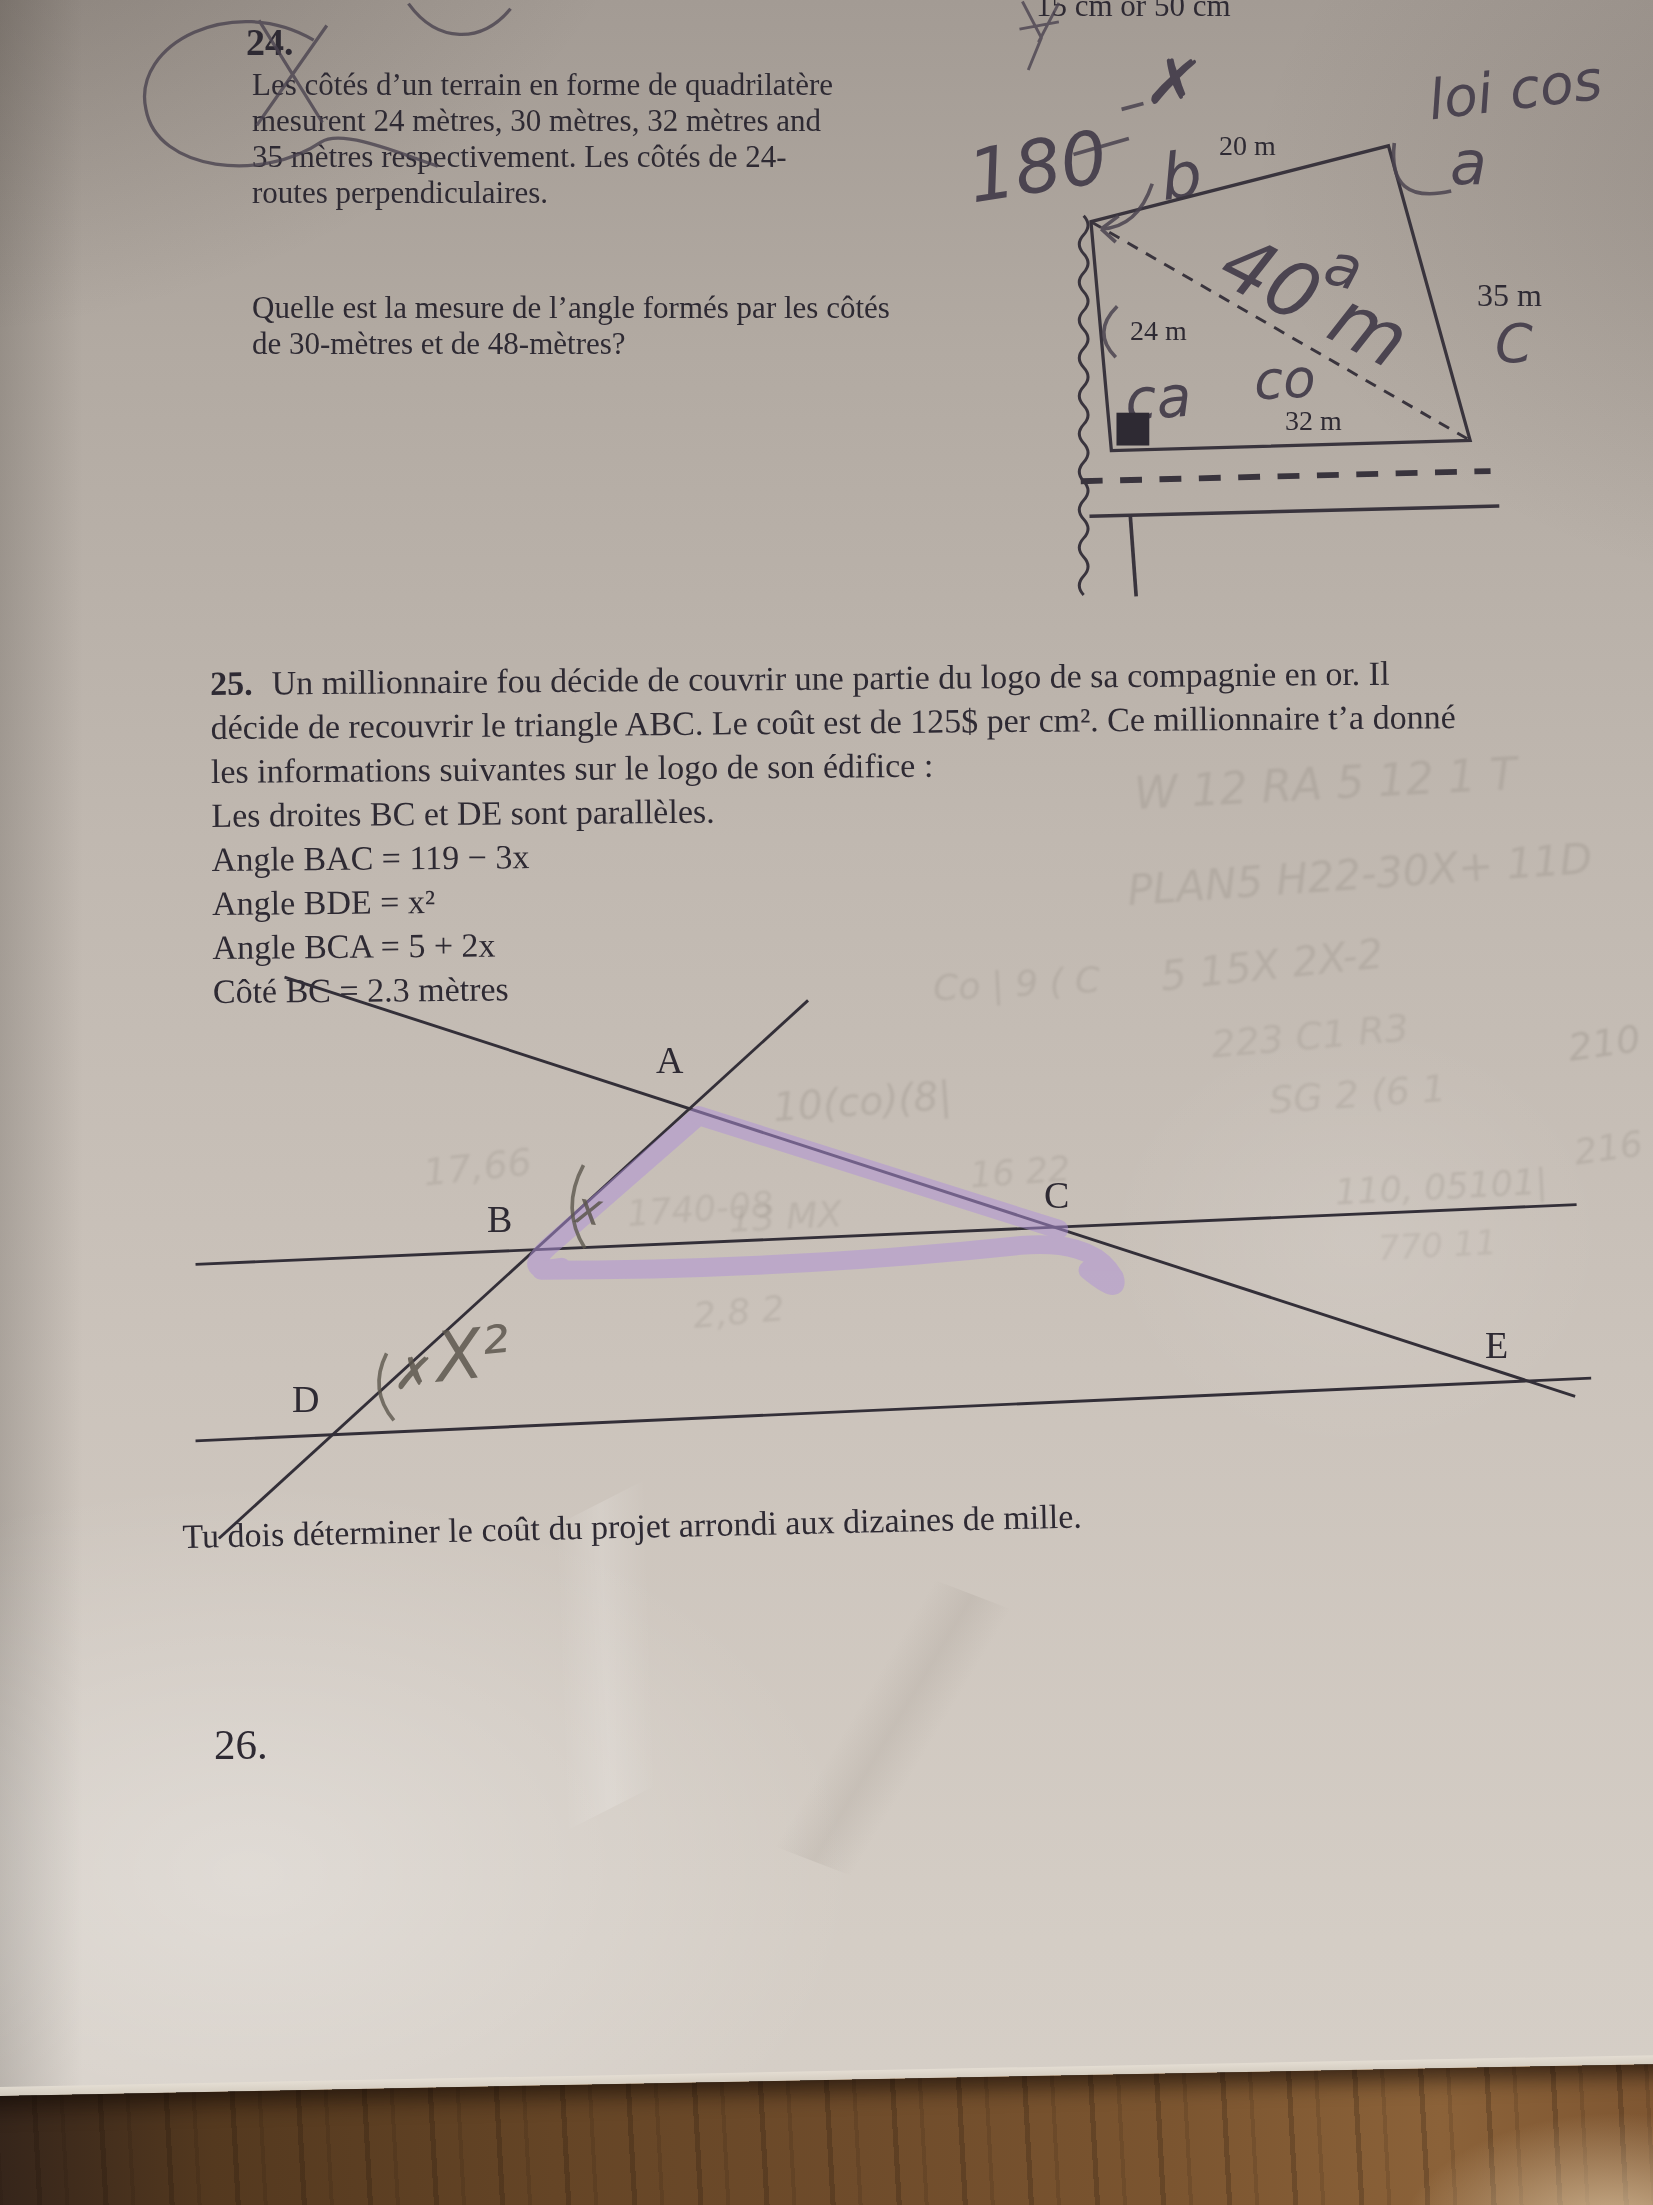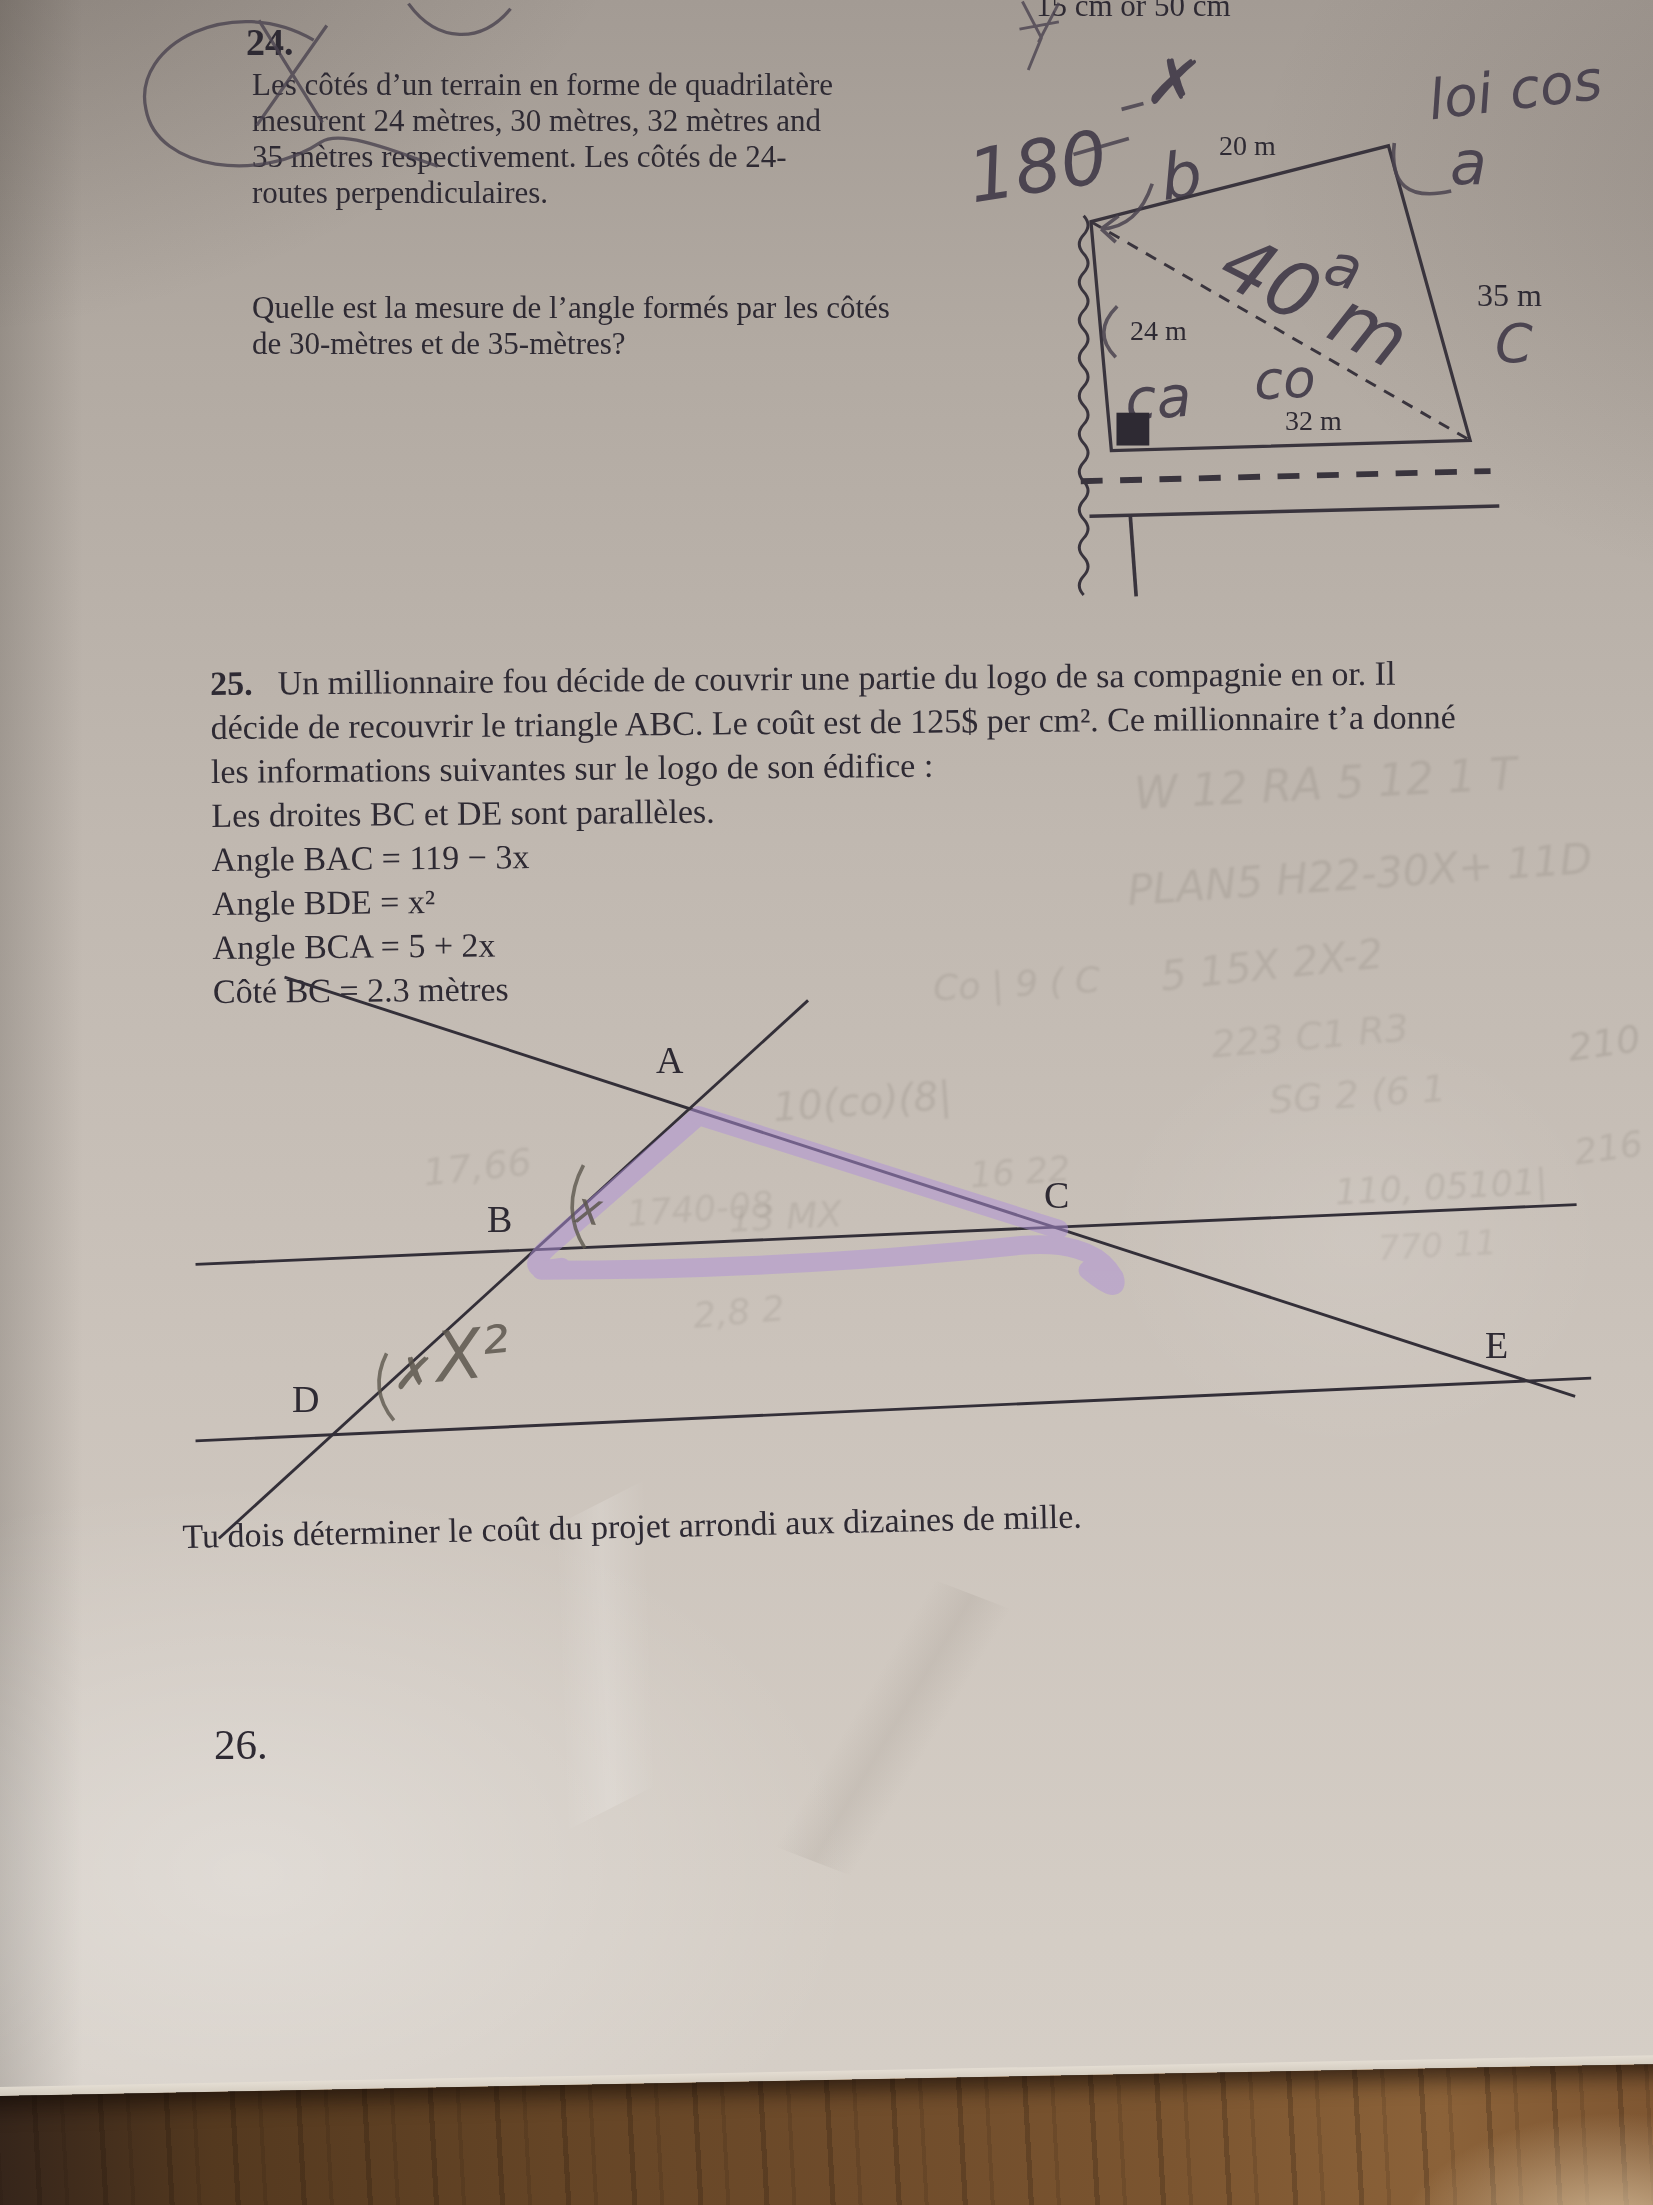--- a/index.html
+++ b/index.html
@@ -43,42 +43,42 @@
 
   <div class="abs" style="left:252px;top:67px;font-size:31px;line-height:36px;">
     <div class="printed line">Les côtés d’un terrain en forme de quadrilatère</div>
     <div class="printed line">mesurent 24 mètres, 30 mètres, 32 mètres and</div>
     <div class="printed line">35 mètres respectivement.  Les côtés de 24-</div>
     <div class="printed line">routes perpendiculaires.</div>
   </div>
 
   <div class="abs" style="left:252px;top:290px;font-size:31px;line-height:36px;">
     <div class="printed line">Quelle est la mesure de l’angle formés par les côtés</div>
-    <div class="printed line">de 30-mètres et de 35-mètres?</div>
+    <div class="printed line">de 30-mètres et de 48-mètres?</div>
   </div>
 
   <div class="abs printed line" style="left:1219px;top:130px;font-size:28px;">20 m</div>
   <div class="abs printed line" style="left:1477px;top:277px;font-size:32px;">35 m</div>
   <div class="abs printed line" style="left:1130px;top:315px;font-size:28px;">24 m</div>
   <div class="abs printed line" style="left:1270px;top:405px;font-size:28px;margin-left:15px;">32 m</div>
 
   <div class="abs hw-pen line" style="left:968px;top:124px;font-size:73px;transform:rotate(-9deg);">180</div>
   <div class="abs hw-pen line" style="left:1146px;top:44px;font-size:67px;transform:rotate(8deg);">✗</div>
   <div class="abs hw-pen line" style="left:1161px;top:139px;font-size:64px;transform:rotate(-6deg);">b</div>
   <div class="abs hw-pen line" style="left:1428px;top:58px;font-size:55px;transform:rotate(-7deg);">loi cos</div>
   <div class="abs hw-pen line" style="left:1450px;top:128px;font-size:60px;">a</div>
   <div class="abs hw-pen line" style="left:1326px;top:233px;font-size:58px;transform:rotate(16deg);">a</div>
   <div class="abs hw-pen line" style="left:1216px;top:257px;font-size:77px;transform:rotate(27deg);">40 m</div>
   <div class="abs hw-pen line" style="left:1495px;top:312px;font-size:54px;">C</div>
   <div class="abs hw-pen line" style="left:1125px;top:365px;font-size:57px;transform:rotate(-4deg);">ca</div>
   <div class="abs hw-pen line" style="left:1254px;top:349px;font-size:53px;transform:rotate(-3deg);">co</div>
 
   <div class="abs" style="left:210px;top:662px;font-size:34px;line-height:44px;transform:rotate(-0.5deg);transform-origin:left top;">
     <div class="printed line">
-      <span style="font-weight:bold;margin-right:25px;">25.</span><span>Un millionnaire fou décide de couvrir une partie du logo de sa compagnie en or.  Il</span>
+      <span style="font-weight:bold;margin-right:19px;">25.</span><span>Un millionnaire fou décide de couvrir une partie du logo de sa compagnie en or.  Il</span>
     </div>
     <div class="printed line">décide de recouvrir le triangle ABC.  Le coût est de 125$ per cm².  Ce millionnaire t’a donné</div>
     <div class="printed line">les informations suivantes sur le logo de son édifice :</div>
     <div class="printed line">Les droites BC et DE sont parallèles.</div>
     <div class="printed line">Angle BAC = 119 − 3x</div>
     <div class="printed line">Angle BDE = x²</div>
     <div class="printed line">Angle BCA = 5 + 2x</div>
     <div class="printed line">Côté BC = 2.3 mètres</div>
   </div>
 

